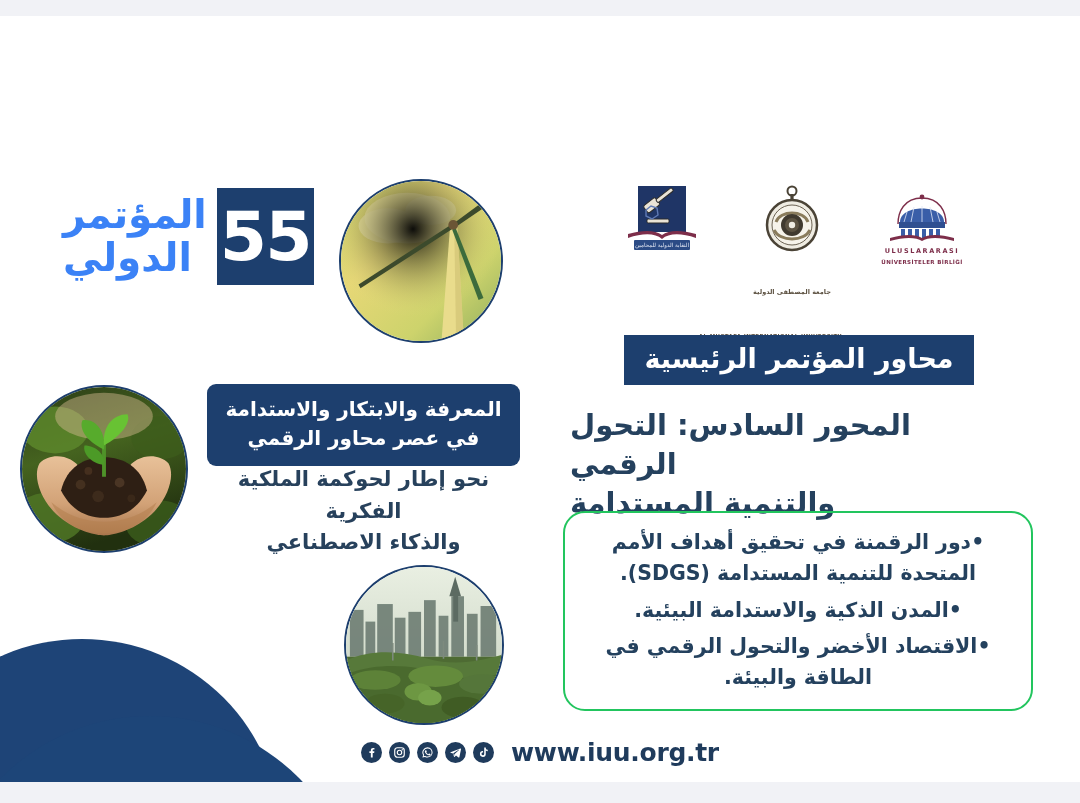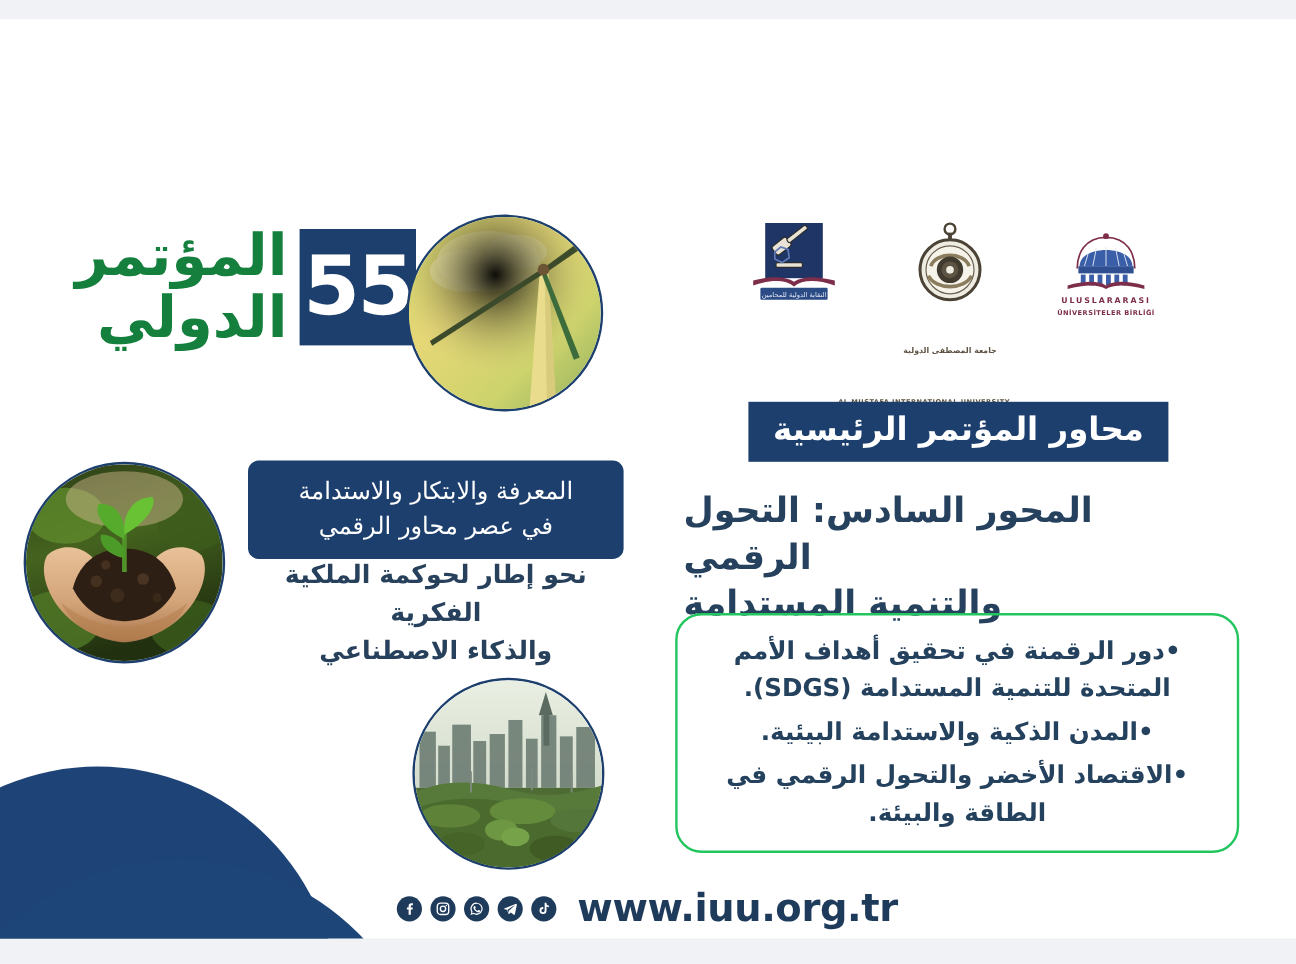--- a/index.html
+++ b/index.html
@@ -58,25 +58,25 @@
     font-family: "DejaVu Sans", sans-serif;
     font-size: 68px;
     font-weight: 700;
     letter-spacing: -2px;
     display: flex;
     align-items: center;
     justify-content: center;
     line-height: 1;
   }
   .logo-55 .words {
-    color: #15803d;
-    font-size: 48px;
+    color: #3b82f6;
+    font-size: 39px;
     font-weight: 700;
     line-height: 1.08;
-    text-align: right;
+    text-align: left;
     white-space: nowrap;
   }
 
   
   .photo {
     position: absolute;
     border-radius: 50%;
     overflow: hidden;
     border: 2px solid #1d3f6e;
     box-sizing: border-box;
@@ -92,21 +92,21 @@
     position: absolute;
     left: 207px;
     top: 368px;
     width: 313px;
     box-sizing: border-box;
     background: #1d3f6e;
     border-radius: 9px;
     padding: 11px 16px 13px;
     color: #ffffff;
     font-size: 20px;
-    font-weight: 400;
+    font-weight: 700;
     line-height: 1.45;
     text-align: center;
   }
   .motto-sub {
     position: absolute;
     left: 207px;
     top: 448px;
     width: 313px;
     color: #27415c;
     font-size: 21px;
@@ -206,21 +206,21 @@
     border-radius: 50%;
     background: #1f3b5c;
     display: flex;
     align-items: center;
     justify-content: center;
   }
   .social svg { display: block; }
   .site-url {
     margin-left: 10px;
     color: #1f3b5c;
-    font-size: 32px;
+    font-size: 25px;
     font-weight: 700;
     letter-spacing: -.3px;
   }
 </style>
 </head>
 <body>
 
 <div id="poster">
   <div class="canvas">
 

